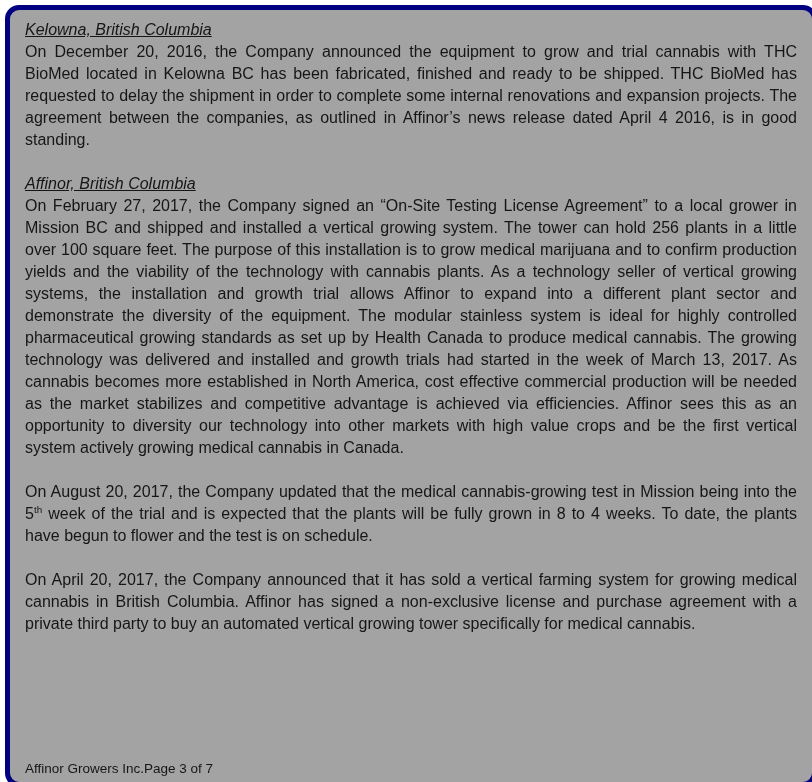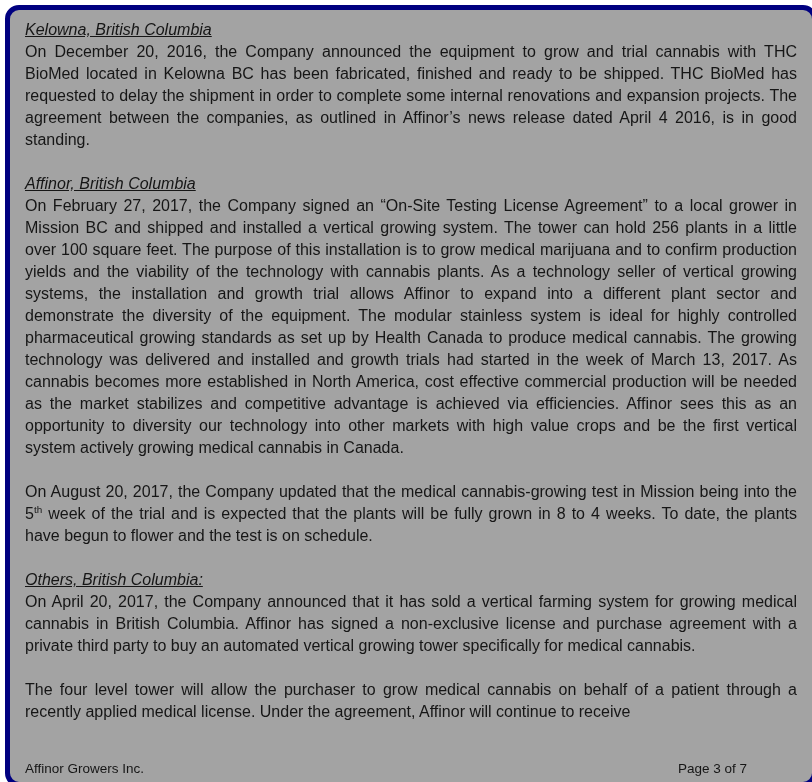--- a/index.html
+++ b/index.html
@@ -42,21 +42,20 @@
     margin-bottom: 0;
   }
   sup.ordinal {
     font-size: 0.62em;
     line-height: 0;
     vertical-align: super;
   }
   .footer {
     flex: 0 0 auto;
     display: flex;
-    justify-content: space-between;
     align-items: flex-start;
     font-size: 13.5px;
     line-height: 17px;
     padding-top: 4px;
   }
   .footer-left {
     display: flex;
     flex-direction: column;
   }
   .footer-right {
@@ -75,23 +74,21 @@
       <p class="body-para">On December 20, 2016, the Company announced the equipment to grow and trial cannabis with THC BioMed located in Kelowna BC has been fabricated, finished and ready to be shipped. THC BioMed has requested to delay the shipment in order to complete some internal renovations and expansion projects. The agreement between the companies, as outlined in Affinor’s news release dated April 4 2016, is in good standing.</p>
     </section>
 
     <section>
       <h2 class="section-heading">Affinor, British Columbia</h2>
       <p class="body-para">On February 27, 2017, the Company signed an “On-Site Testing License Agreement” to a local grower in Mission BC and shipped and installed a vertical growing system. The tower can hold 256 plants in a little over 100 square feet. The purpose of this installation is to grow medical marijuana and to confirm production yields and the viability of the technology with cannabis plants. As a technology seller of vertical growing systems, the installation and growth trial allows Affinor to expand into a different plant sector and demonstrate the diversity of the equipment. The modular stainless system is ideal for highly controlled pharmaceutical growing standards as set up by Health Canada to produce medical cannabis.  The growing technology was delivered and installed and growth trials had started in the week of March 13, 2017. As cannabis becomes more established in North America, cost effective commercial production will be needed as the market stabilizes and competitive advantage is achieved via efficiencies. Affinor sees this as an opportunity to diversity our technology into other markets with high value crops and be the first vertical system actively growing medical cannabis in Canada.</p>
       <p class="body-para"><span>On August 20, 2017, the Company updated that the medical cannabis-growing test in Mission being into the 5</span><sup class="ordinal">th</sup><span> week of the trial and is expected that the plants will be fully grown in 8 to 4 weeks. To date, the plants have begun to flower and the test is on schedule.</span></p>
     </section>
 
     <section>
-      <h2 class="section-heading">Others, British Columbia:</h2>
       <p class="body-para">On April 20, 2017, the Company announced that it has sold a vertical farming system for growing medical cannabis in British Columbia. Affinor has signed a non-exclusive license and purchase agreement with a private third party to buy an automated vertical growing tower specifically for medical cannabis.</p>
-      <p class="body-para no-gap">The four level tower will allow the purchaser to grow medical cannabis on behalf of a patient through a recently applied medical license. Under the agreement, Affinor will continue to receive</p>
     </section>
 
   </div>
 
   <div class="footer">
     <div class="footer-left">
       <span>Affinor Growers Inc.</span>
     </div>
     <div class="footer-right">Page 3 of 7</div>
   </div>

